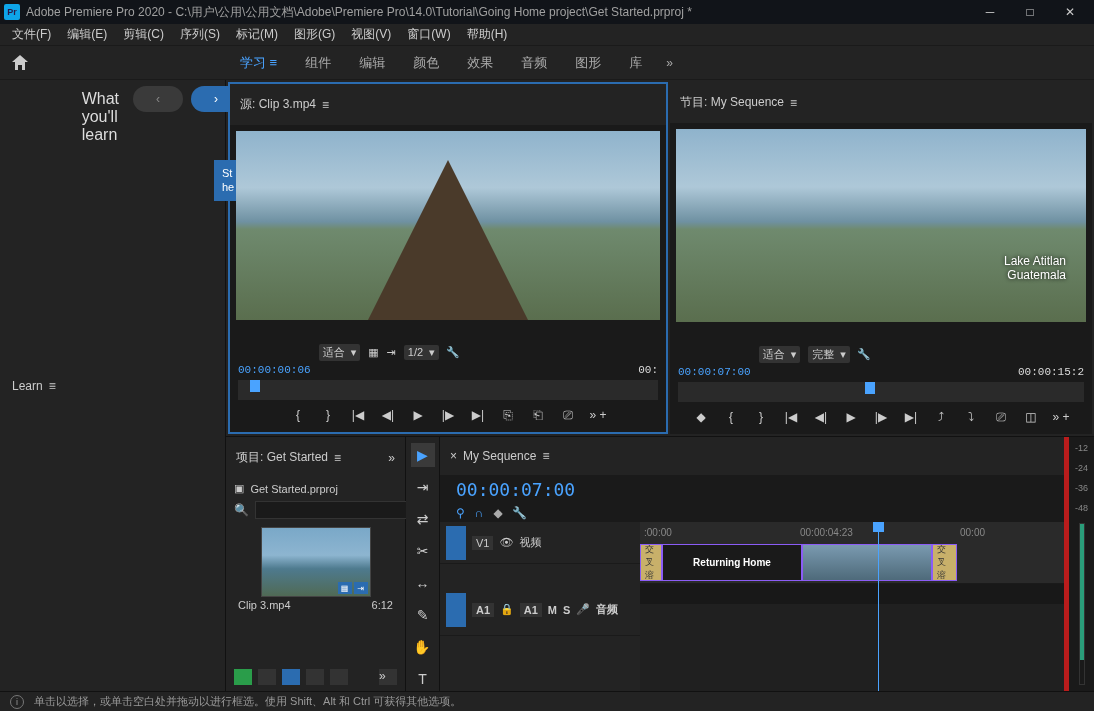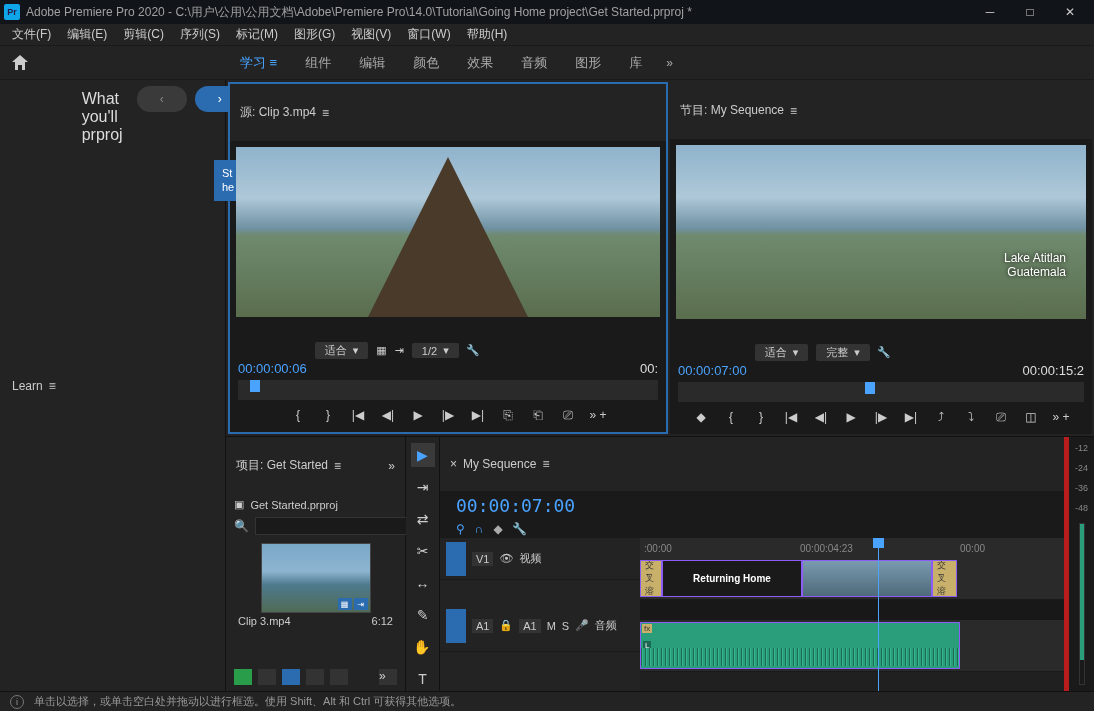--- a/index.html
+++ b/index.html
@@ -38,27 +38,27 @@
 .learn-panel .nav-btn { width: 50px; height: 26px; border-radius: 14px; background: #2b6cb0; display: flex; align-items: center; justify-content: center; color: #fff; cursor: pointer; }
 .learn-panel .nav-btn.dis { background: #3a3a3a; color: #888; }
 .learn-panel .scroll { flex: 1; overflow: hidden; }
 .learn-hint { position: absolute; top: 160px; left: 214px; background: #2b6cb0; color: #fff; padding: 6px 8px; font-size: 11px; border-radius: 0 3px 3px 0; line-height: 1.3; }
 
 
 .center-top { display: flex; flex: 1; flex-direction: column; }
 .monitors { display: flex; height: 360px; }
 .source-panel { width: 440px; border: 2px solid #2b6cb0; margin: 2px; background: #1a1a1a; display: flex; flex-direction: column; }
 .program-panel { flex: 1; background: #1a1a1a; display: flex; flex-direction: column; margin: 2px 2px 2px 0; }
-.panel-header { display: flex; align-items: center; padding: 20px 10px; font-size: 12px; gap: 6px; background: #232323; }
+.panel-header { display: flex; align-items: center; padding: 12px 10px; font-size: 12px; gap: 6px; background: #232323; }
 .video-area { flex: 1; margin: 6px; background: linear-gradient(#8fb3cc 0%,#aec8d8 30%,#6f91a2 48%, #6f8a6e 52%, #5a6e4e 100%); position: relative; display: flex; align-items: flex-end; justify-content: center; }
 .video-area.pier::after { content:""; position:absolute; bottom:0; left:50%; transform:translateX(-50%); width:0; height:0; border-left: 80px solid transparent; border-right: 80px solid transparent; border-bottom: 160px solid #4a3a2a; }
 .controls-row { display: flex; align-items: center; padding: 2px 8px; font-size: 11px; gap: 8px; }
-.tc { color: #4aa3ff; font-family: Liberation Sans, sans-serif; font-size: 13px; margin-top: 36px; }
+.tc { color: #4aa3ff; font-family: Liberation Mono, monospace; font-size: 11px; margin-top: 36px; }
 .tc.white { color: #ddd; }
-.dd { background: #333; padding: 1px 10px; border-radius: 2px; display: flex; align-items: center; gap: 6px; font-size: 11px; }
+.dd { background: #333; padding: 1px 4px; border-radius: 2px; display: flex; align-items: center; gap: 6px; font-size: 11px; }
 .ruler { height: 20px; background: #2a2a2a; margin: 2px 8px; position: relative; }
 .ruler .ph { position: absolute; top: 0; width: 10px; height: 12px; background: #4aa3ff; }
 .transport { display: flex; justify-content: center; align-items: center; gap: 12px; padding: 4px 0 8px; }
 .transport .btn { width: 18px; height: 18px; display: flex; align-items: center; justify-content: center; color: #ccc; cursor: pointer; font-size: 12px; }
 
 
 .lower { display: flex; flex: 1; border-top: 1px solid #111; }
 .project-panel { width: 180px; background: #232323; border-right: 1px solid #111; display: flex; flex-direction: column; }
 .project-panel .panel-header { background: #232323; }
 .project-panel .proj-row { display: flex; align-items: center; gap: 6px; padding: 4px 8px; font-size: 11px; }
@@ -77,21 +77,21 @@
 .tools-col .tool.active { background:#3a3a3a; color:#4aa3ff; }
 
 .timeline-panel { flex: 1; background: #1a1a1a; display:flex; flex-direction: column; }
 .timeline-panel .panel-header { background: #232323; }
 .tl-time { color:#4aa3ff; font-family: monospace; font-size: 18px; padding: 4px 16px; }
 .tl-top-icons { display:flex; gap:10px; padding: 2px 16px; color:#aaa; }
 .tl-top-icons span { cursor:pointer; }
 .tl-body { display:flex; flex:1; }
 .tl-headers { width: 200px; background:#232323; display:flex; flex-direction:column; }
 .tl-track-h { display:flex; align-items:center; gap:6px; padding: 4px 6px; border-bottom:1px solid #1a1a1a; font-size: 11px; height: 42px;}
-.tl-track-h.audio { height: 52px; }
+.tl-track-h.audio { height: 52px; font-weight: bold; }
 .tl-track-h .patch { width:20px; height:34px; background:#2b6cb0; }
 .tl-track-h .lbl { background:#333; padding: 1px 4px; }
 .tl-tracks { flex:1; position:relative; background:#202020; overflow:hidden; }
 .tl-ruler { height: 20px; background: #2a2a2a; display:flex; align-items:center; font-size: 10px; color:#888; position:relative; }
 .tl-ruler .tick { position:absolute;text-align:right; }
 .tl-playhead { position:absolute; top:0; bottom:0; width:1px; background:#4aa3ff; left: 238px; }
 .tl-playhead::before{content:"";position:absolute;top:0;left:-5px;width:11px;height:10px;background:#4aa3ff;}
 .tl-video-track { height: 42px; background:#2a2a2a; border-bottom:1px solid #1a1a1a; position:relative; }
 .clip { position:absolute; top:2px; bottom:2px; border:1px solid #8b5cf6; background:#333; font-size:10px; color:#fff; display:flex; align-items:center; padding:0 4px; overflow:hidden; }
 .clip.vid { background: linear-gradient(#7a9ab0 0%, #4e6a7a 100%); }
@@ -158,21 +158,21 @@
 <div class="learn-hint" style="white-space:pre">St
 he</div>
 
 <div class="main">
 
   <div class="learn-panel">
     <div class="panel-tab">
         <span>Learn</span> 
         <span>≡</span>
       </div>
-    <div class="heading">What you'll prproj</div>
+    <div class="heading">What you'll learn</div>
     <div class="scroll">
       <div class="step">
         <div class="step-num">1</div>
         <div class="step-thumb"></div>
       </div>
       <div class="step">
         <div class="step-num">2</div>
         <div class="step-thumb"></div>
       </div>
       <div class="step">
@@ -353,26 +353,20 @@
               <span class="tick" style="left:160px">00:00:04:23</span>
               <span class="tick" style="left:320px">00:00</span>
             </div>
             <div class="tl-video-track">
               <div class="clip trans" style="left:0; width:22px">交叉溶</div>
               <div class="clip title" style="left:22px; width:140px">Returning Home</div>
               <div class="clip vid" style="left:162px; width:130px"></div>
               <div class="clip trans" style="left:292px; width:25px">交叉溶</div>
             </div>
             <div style="height:20px;background:#181818"></div>
-            <div class="tl-audio-track">
-              <div class="clip aud" style="left:0; width:320px">
-                <span class="fx">fx</span>
-                <span style="position:absolute;left:2px;top:18px;background:#1d6a52;padding:0 2px;font-size:8px">L</span>
-              </div>
-            </div>
             <div class="tl-playhead"></div>
           </div>
         </div>
       </div>
 
       <div class="meters">
         <span>-12</span>
         <span>-24</span>
         <span>-36</span>
         <span>-48</span>

